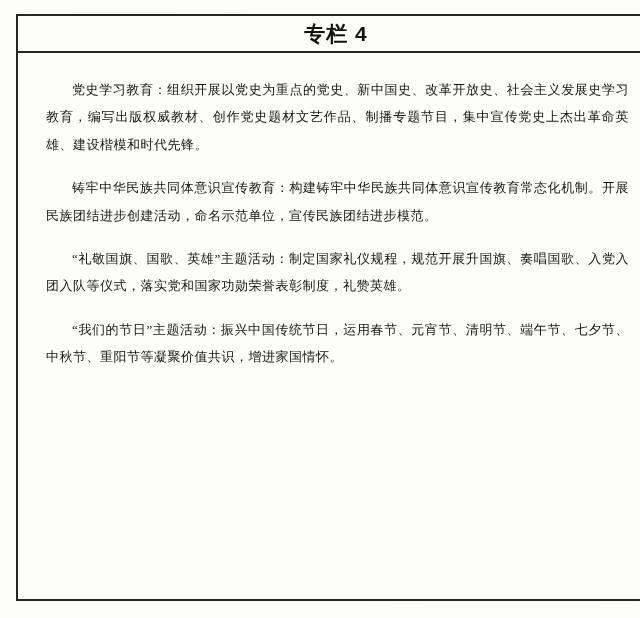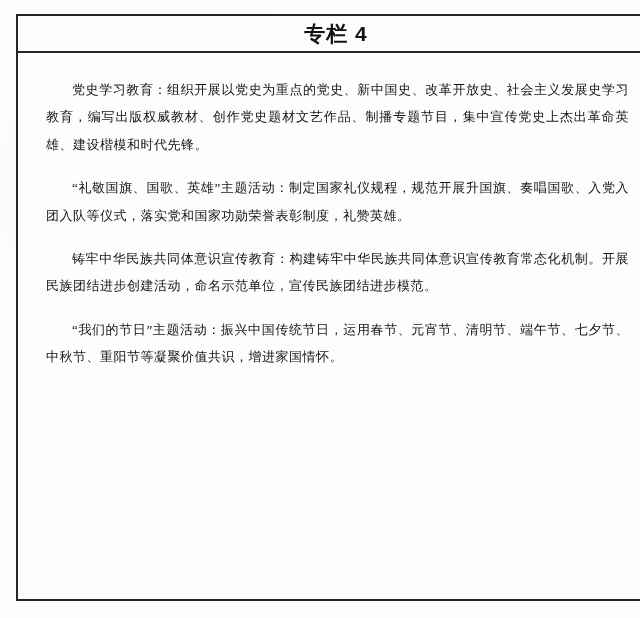--- a/index.html
+++ b/index.html
@@ -64,19 +64,19 @@
 </head>
 <body>
 
 <div class="page">
   <div class="panel">
     <div class="panel-title">
       <span class="title-label">专栏 4</span>
     </div>
     <div class="panel-body">
       <p>党史学习教育：组织开展以党史为重点的党史、新中国史、改革开放史、社会主义发展史学习教育，编写出版权威教材、创作党史题材文艺作品、制播专题节目，集中宣传党史上杰出革命英雄、建设楷模和时代先锋。</p>
+      <p>铸牢中华民族共同体意识宣传教育：构建铸牢中华民族共同体意识宣传教育常态化机制。开展民族团结进步创建活动，命名示范单位，宣传民族团结进步模范。</p>
       <p>“礼敬国旗、国歌、英雄”主题活动：制定国家礼仪规程，规范开展升国旗、奏唱国歌、入党入团入队等仪式，落实党和国家功勋荣誉表彰制度，礼赞英雄。</p>
-      <p>铸牢中华民族共同体意识宣传教育：构建铸牢中华民族共同体意识宣传教育常态化机制。开展民族团结进步创建活动，命名示范单位，宣传民族团结进步模范。</p>
       <p>“我们的节日”主题活动：振兴中国传统节日，运用春节、元宵节、清明节、端午节、七夕节、中秋节、重阳节等凝聚价值共识，增进家国情怀。</p>
 
     </div>
   </div>
 </div>
 
 </body></html>

